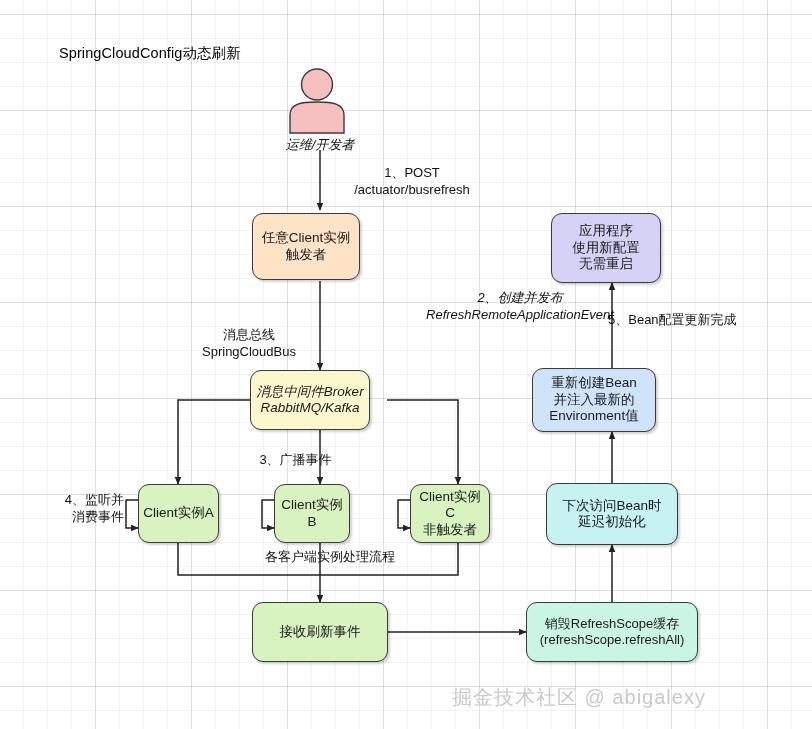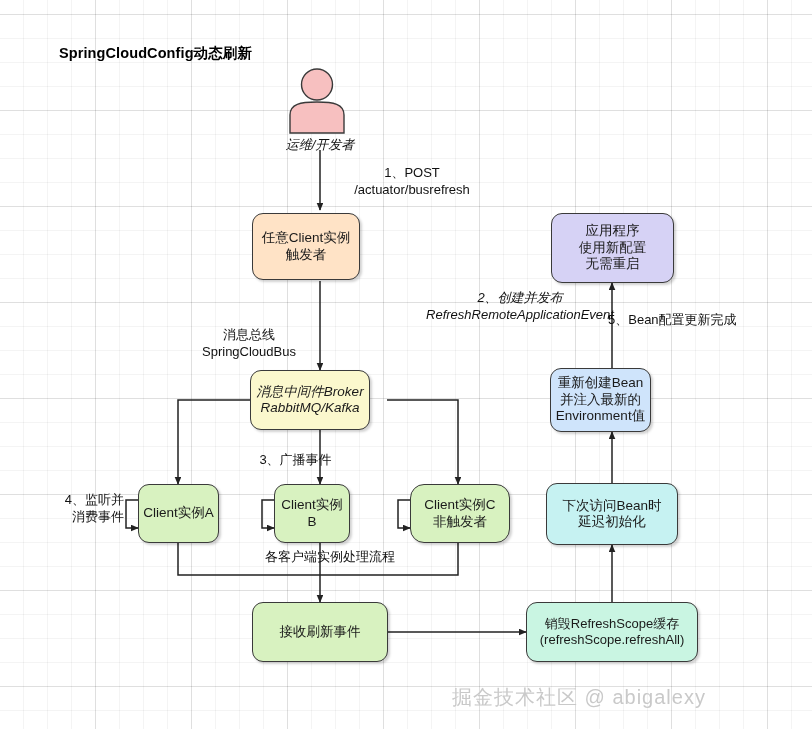--- a/index.html
+++ b/index.html
@@ -59,21 +59,21 @@
     font-size:13px;
     color:#111;
     line-height:1.28;
     text-align:center;
     white-space:pre-line;
   }
   .lbl.left{text-align:right;}
 
   #title{
     position:absolute;left:59px;top:44px;
-    font-size:14.5px;font-weight:bold;color:#000;
+    font-size:14.5px;font-weight:normal;color:#000;
     letter-spacing:0.1px;
     text-align:center;
   }
   #actor-caption{
     position:absolute;left:240px;top:136px;width:160px;
     text-align:center;font-size:13px;color:#111;font-style:italic;
   }
   #actor{position:absolute;left:283px;top:68px;width:68px;height:66px;}
   #watermark{
     position:absolute;left:452px;top:684px;
@@ -132,36 +132,36 @@
 <div class="node fill-orange" style="left:252px;top:213px;width:108px;height:67px;">任意Client实例
 触发者</div>
 
 <div class="node fill-yellow" style="left:250px;top:370px;width:120px;height:60px;font-style:italic;">消息中间件Broker
 RabbitMQ/Kafka</div>
 
 <div class="node fill-green" style="left:138px;top:484px;width:81px;height:59px;text-align:center;">Client实例A</div>
 
 <div class="node fill-green" style="left:274px;top:484px;width:76px;height:59px;">Client实例B</div>
 
-<div class="node fill-green" style="left:410px;top:484px;width:100px;height:59px;border-radius:14px;">Client实例C
+<div class="node fill-green" style="left:410px;top:484px;width:80px;height:59px;">Client实例C
 非触发者</div>
 
 <div class="node fill-green" style="left:252px;top:602px;width:136px;height:60px;">接收刷新事件</div>
 
 <div class="node fill-mint" style="left:526px;top:602px;width:172px;height:60px;font-size:13px;">销毁RefreshScope缓存
 (refreshScope.refreshAll)</div>
 
 <div class="node fill-cyan" style="left:546px;top:483px;width:132px;height:62px;">下次访问Bean时
 延迟初始化</div>
 
-<div class="node fill-blue" style="left:550px;top:368px;width:101px;height:64px;">重新创建Bean
+<div class="node fill-blue" style="left:532px;top:368px;width:124px;height:64px;">重新创建Bean
 并注入最新的
 Environment值</div>
 
-<div class="node fill-purple" style="left:551px;top:213px;width:123px;height:70px;">应用程序
+<div class="node fill-purple" style="left:551px;top:213px;width:110px;height:70px;">应用程序
 使用新配置
 无需重启</div>
 
 <div class="lbl" style="left:322px;top:165px;width:180px;text-align:center;">1、POST
 /actuator/busrefresh</div>
 
 <div class="lbl" style="left:325px;top:290px;width:390px;text-align:center;font-style:italic;">2、创建并发布
 RefreshRemoteApplicationEvent</div>
 
 <div class="lbl" style="left:186px;top:327px;width:126px;text-align:center;">消息总线

